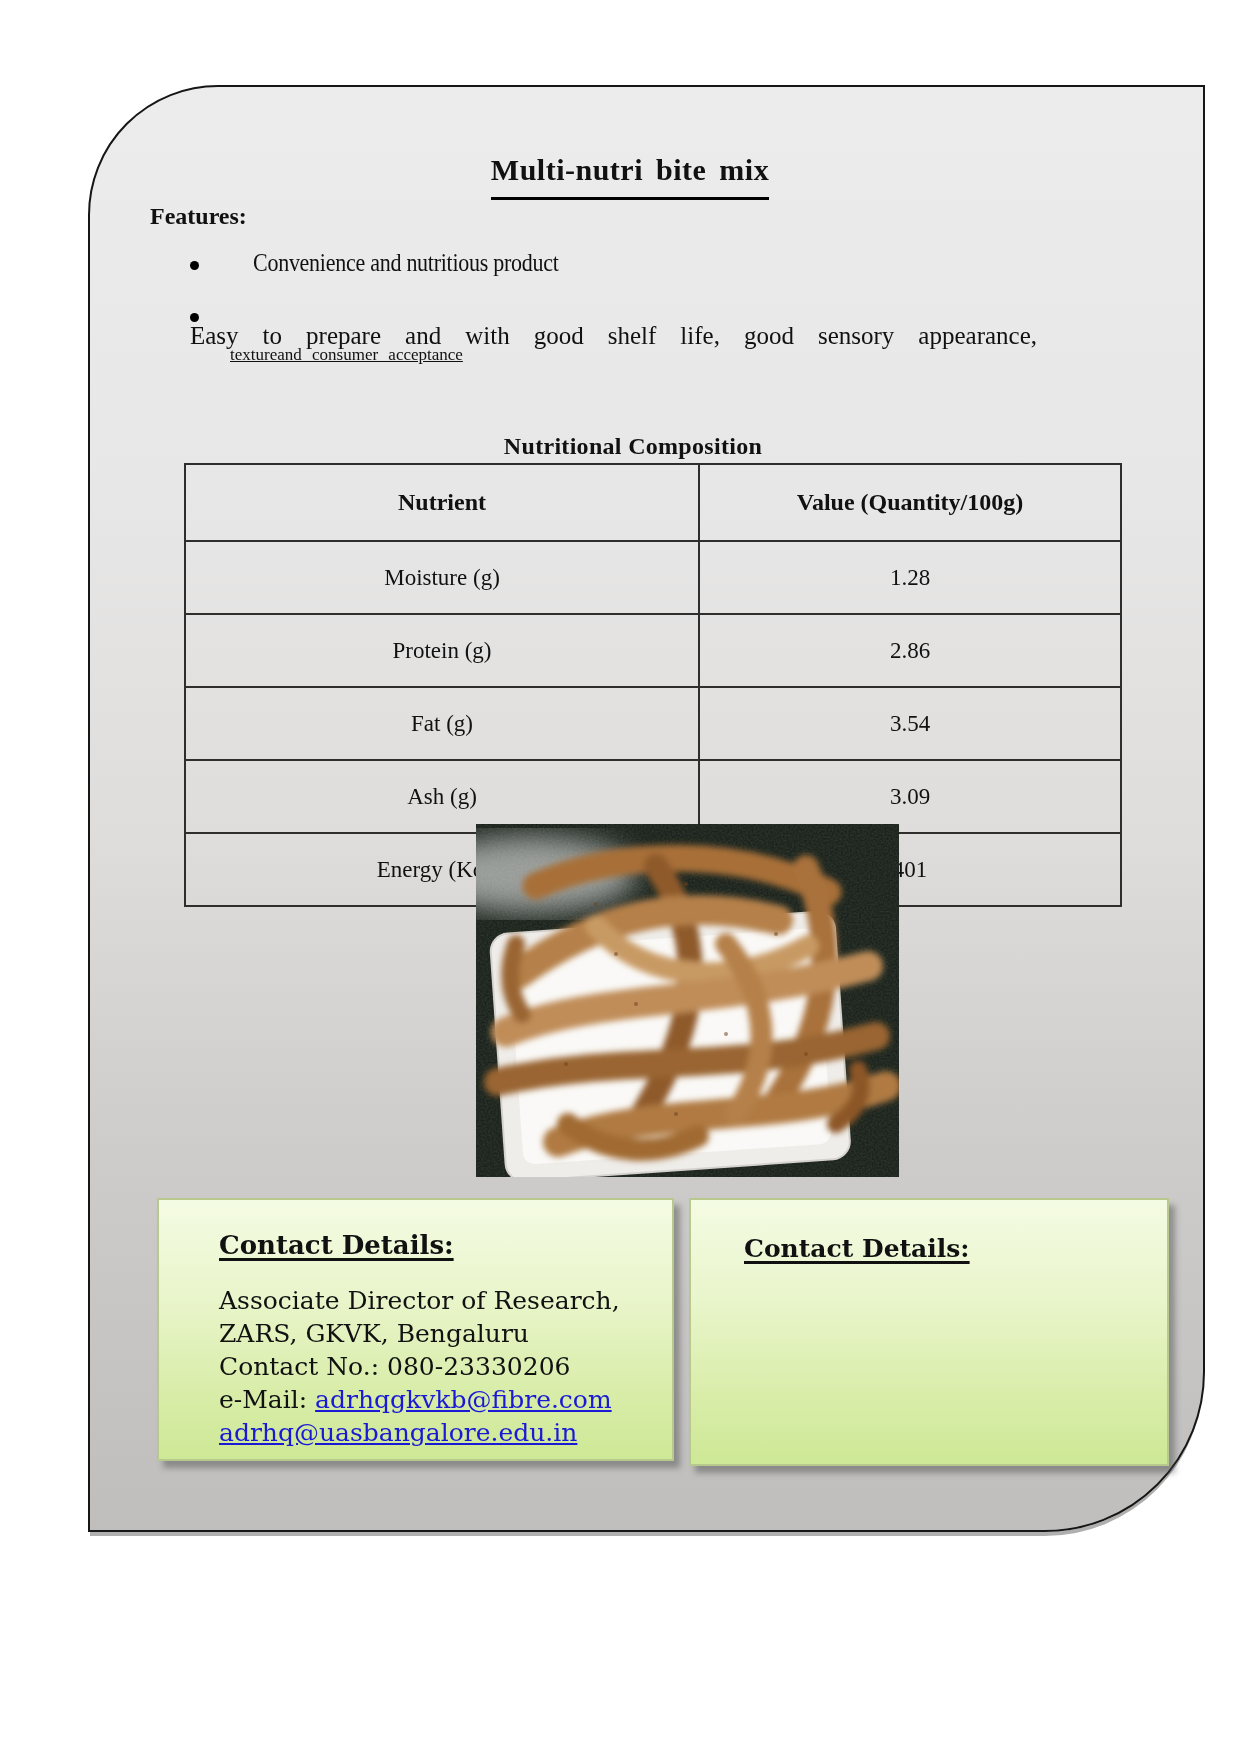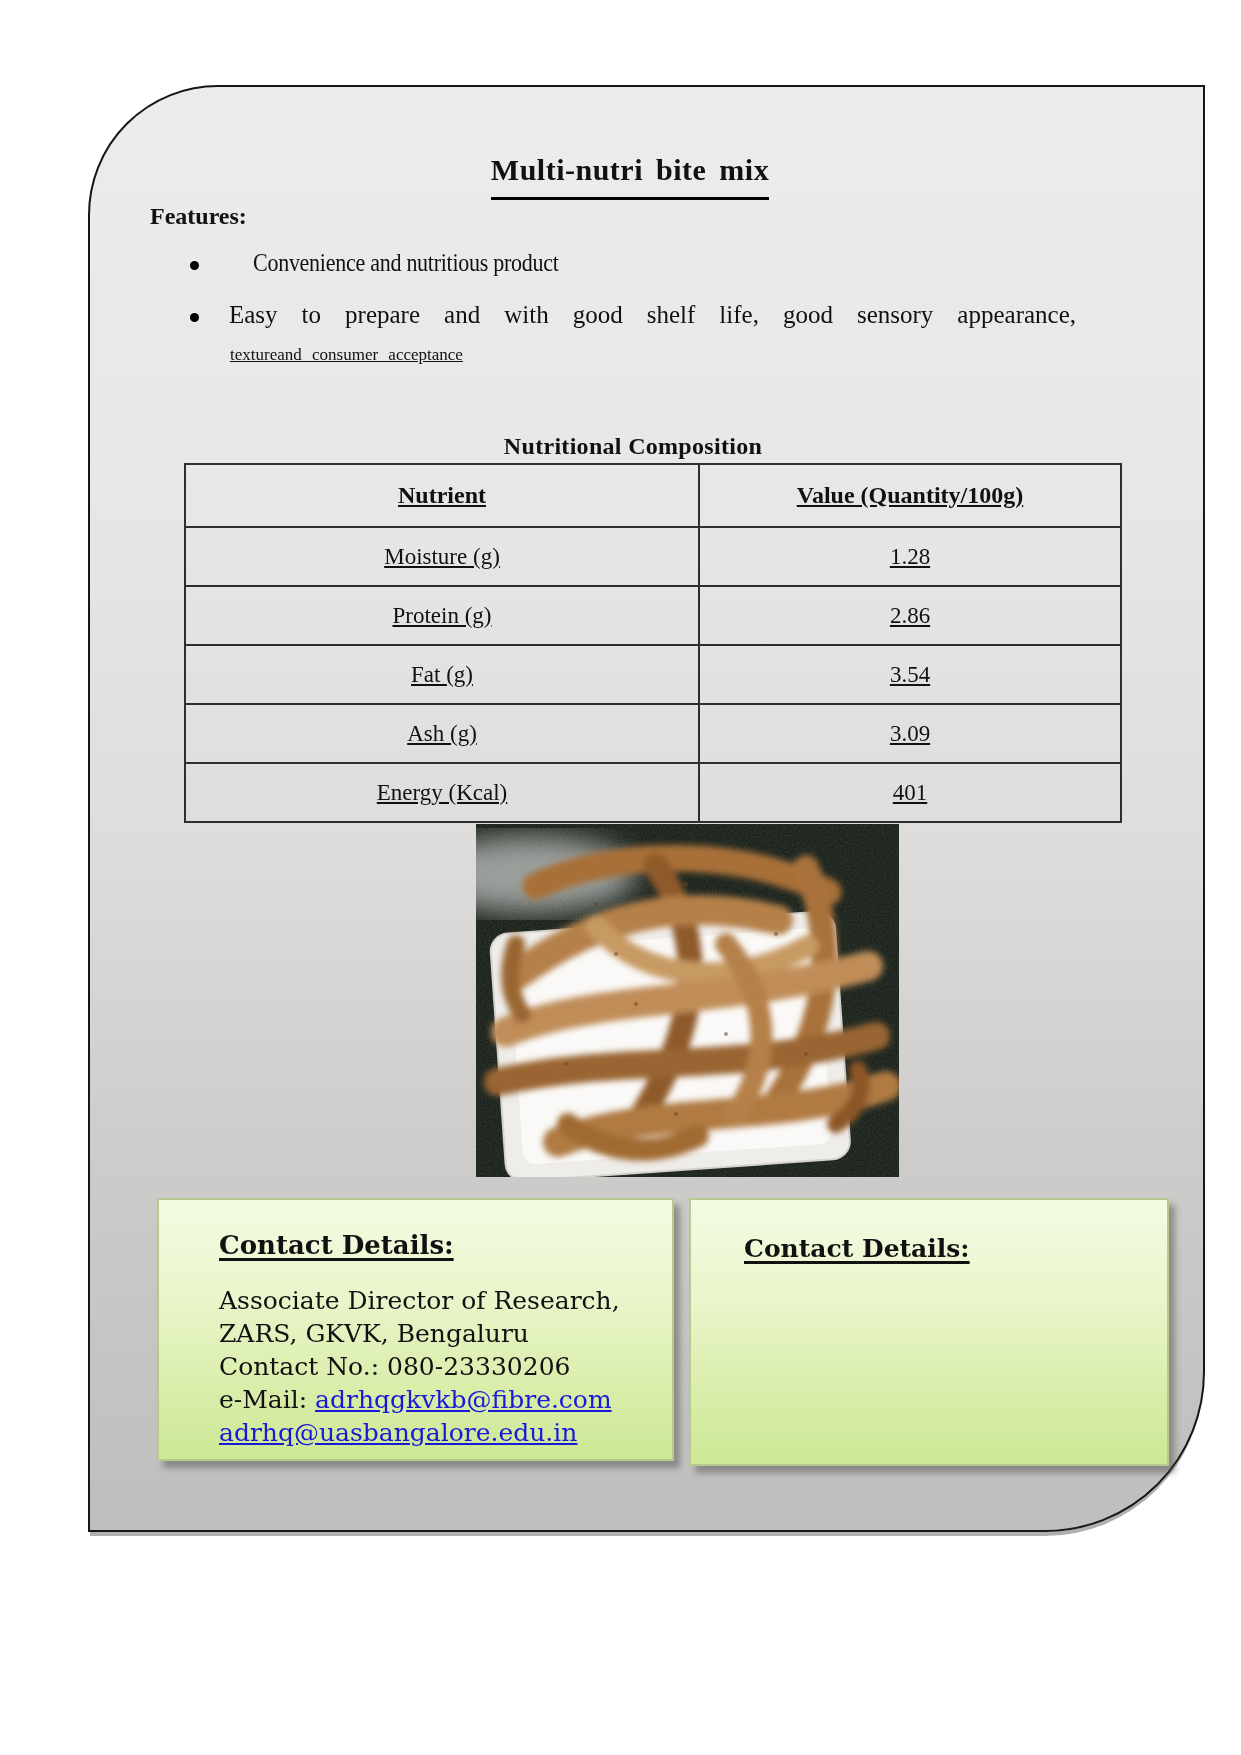--- a/index.html
+++ b/index.html
@@ -18,29 +18,29 @@
   .title-wrap{left:0;top:66px;width:1080px;text-align:center;}
   .title{
     display:inline-block;font-size:30px;font-weight:bold;letter-spacing:.5px;word-spacing:5px;
     border-bottom:3px solid #000;padding-bottom:10px;
   }
   .features-heading{left:60px;top:116px;font-size:24px;font-weight:bold;}
   .bullet-row{left:100px;display:flex;align-items:flex-start;}
   .dot{width:9px;height:9px;border-radius:50%;background:#000;margin:12px 30px 0 0;flex:0 0 auto;}
   .b1{top:162px;gap:24px;}
   .b1 .btxt{font-size:25px;transform:scaleX(.88);transform-origin:0 50%;letter-spacing:-.3px;white-space:nowrap;}
-  .b2{top:214px;}
+  .b2{top:214px;flex-direction:column;}
   .b2 .btxt{font-size:25px;width:847px;text-align:justify;text-align-last:justify;}
   .bcont{left:140px;top:258px;font-size:17px;word-spacing:6px;text-decoration:underline;}
   .table-title{left:74px;top:346px;width:938px;text-align:center;font-size:24px;font-weight:bold;letter-spacing:.3px;}
   table.nutri{
     position:absolute;left:94px;top:376px;width:938px;border-collapse:collapse;table-layout:fixed;
   }
   table.nutri th,table.nutri td{
-    border:2px solid #2e2e2e;text-align:center;vertical-align:middle;padding:8px;text-decoration:underline;
+    border:2px solid #2e2e2e;text-align:center;vertical-align:middle;padding:15px;
   }
   table.nutri th{height:45px;font-size:24px;font-weight:bold;}
   table.nutri td{height:41px;font-size:23px;}
   .col-nutrient{width:514px;}
   .photo{
     left:386px;top:737px;width:423px;height:353px;background:#141a14;overflow:hidden;
   }
   .contact-box{
     background:linear-gradient(180deg,#f4fbe3 0%,#e9f5cb 38%,#d9eda9 74%,#cde896 100%);
     border:2px solid #b7c98c;

